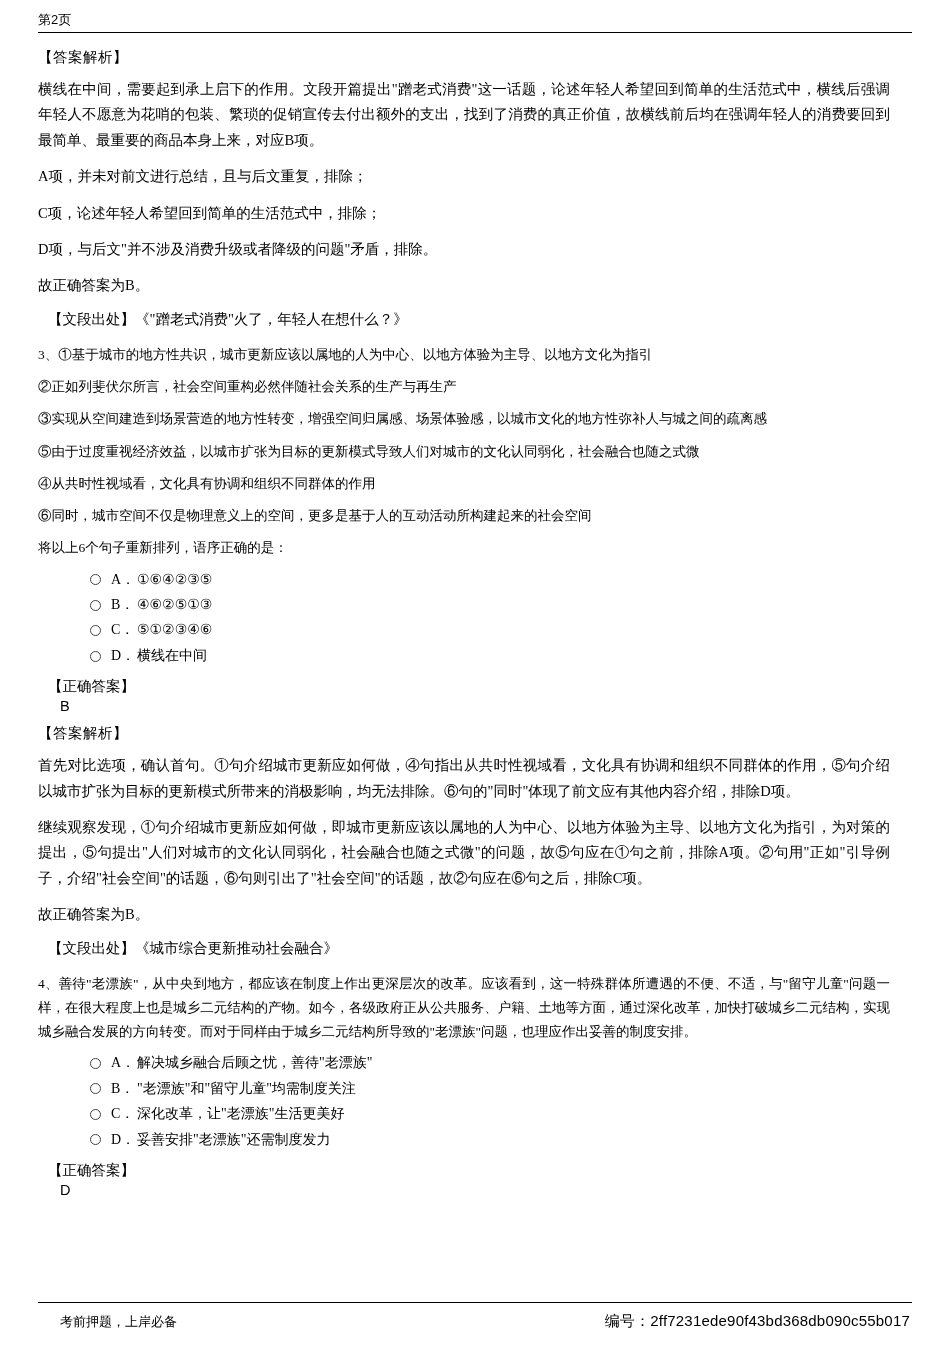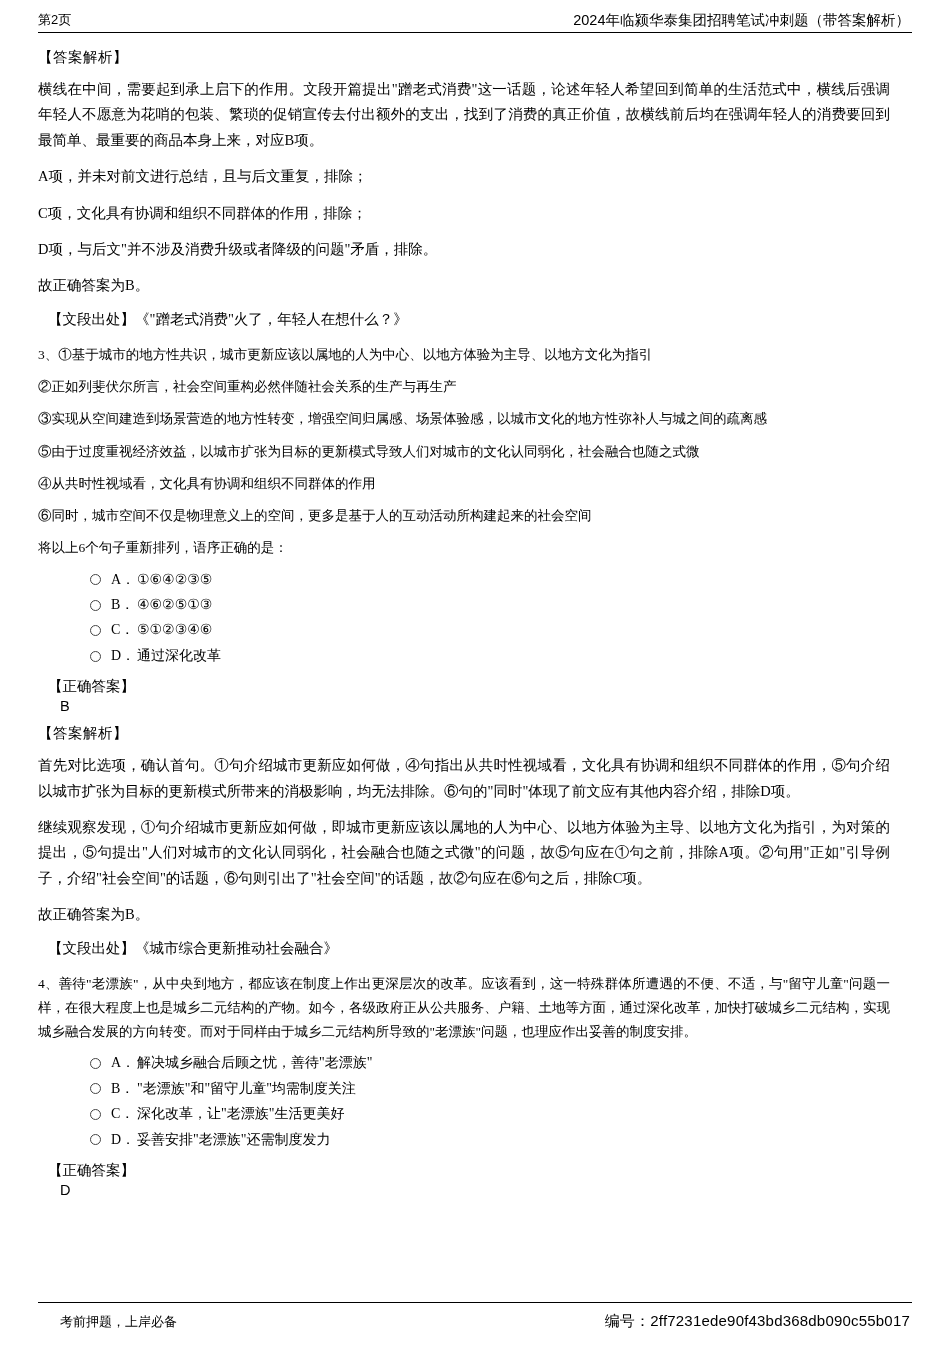--- a/index.html
+++ b/index.html
@@ -148,30 +148,29 @@
     letter-spacing: 0.2px;
   }
 </style>
 </head>
 <body>
 
 <div class="page">
 
   <div class="header">
     <span class="page-num">第2页</span>
-    <span class="doc-title">2024年临颍华泰集团招聘笔试冲刺题（带答案解析）</span>
   </div>
   <div class="hr-top"></div>
 
   <div class="content">
 
     <div class="bracket-head">【答案解析】</div>
     <div class="para">横线在中间，需要起到承上启下的作用。文段开篇提出"蹭老式消费"这一话题，论述年轻人希望回到简单的生活范式中，横线后强调年轻人不愿意为花哨的包装、繁琐的促销宣传去付出额外的支出，找到了消费的真正价值，故横线前后均在强调年轻人的消费要回到最简单、最重要的商品本身上来，对应B项。</div>
     <div class="para">A项，并未对前文进行总结，且与后文重复，排除；</div>
-    <div class="para">C项，文化具有协调和组织不同群体的作用，排除；</div>
+    <div class="para">C项，论述年轻人希望回到简单的生活范式中，排除；</div>
     <div class="para">D项，与后文"并不涉及消费升级或者降级的问题"矛盾，排除。</div>
     <div class="para">故正确答案为B。</div>
     <div class="src-line">【文段出处】《"蹭老式消费"火了，年轻人在想什么？》</div>
 
     <div class="q-line">3、①基于城市的地方性共识，城市更新应该以属地的人为中心、以地方体验为主导、以地方文化为指引</div>
     <div class="q-line">②正如列斐伏尔所言，社会空间重构必然伴随社会关系的生产与再生产</div>
     <div class="q-line">③实现从空间建造到场景营造的地方性转变，增强空间归属感、场景体验感，以城市文化的地方性弥补人与城之间的疏离感</div>
     <div class="q-line">⑤由于过度重视经济效益，以城市扩张为目标的更新模式导致人们对城市的文化认同弱化，社会融合也随之式微</div>
     <div class="q-line">④从共时性视域看，文化具有协调和组织不同群体的作用</div>
     <div class="q-line">⑥同时，城市空间不仅是物理意义上的空间，更多是基于人的互动活动所构建起来的社会空间</div>
@@ -189,21 +188,21 @@
         <span>④⑥②⑤①③</span>
       </div>
       <div class="option-row">
         <span class="radio"></span>
         <span class="opt-label">C．</span>
         <span>⑤①②③④⑥</span>
       </div>
       <div class="option-row">
         <span class="radio"></span>
         <span class="opt-label">D．</span>
-        <span>通过深化改革</span>
+        <span>横线在中间</span>
       </div>
     </div>
 
     <div class="answer-head">【正确答案】</div>
     <div class="answer-val">B</div>
 
     <div class="bracket-head">【答案解析】</div>
     <div class="para">首先对比选项，确认首句。①句介绍城市更新应如何做，④句指出从共时性视域看，文化具有协调和组织不同群体的作用，⑤句介绍以城市扩张为目标的更新模式所带来的消极影响，均无法排除。⑥句的"同时"体现了前文应有其他内容介绍，排除D项。</div>
     <div class="para">继续观察发现，①句介绍城市更新应如何做，即城市更新应该以属地的人为中心、以地方体验为主导、以地方文化为指引，为对策的提出，⑤句提出"人们对城市的文化认同弱化，社会融合也随之式微"的问题，故⑤句应在①句之前，排除A项。②句用"正如"引导例子，介绍"社会空间"的话题，⑥句则引出了"社会空间"的话题，故②句应在⑥句之后，排除C项。</div>
     <div class="para">故正确答案为B。</div>

